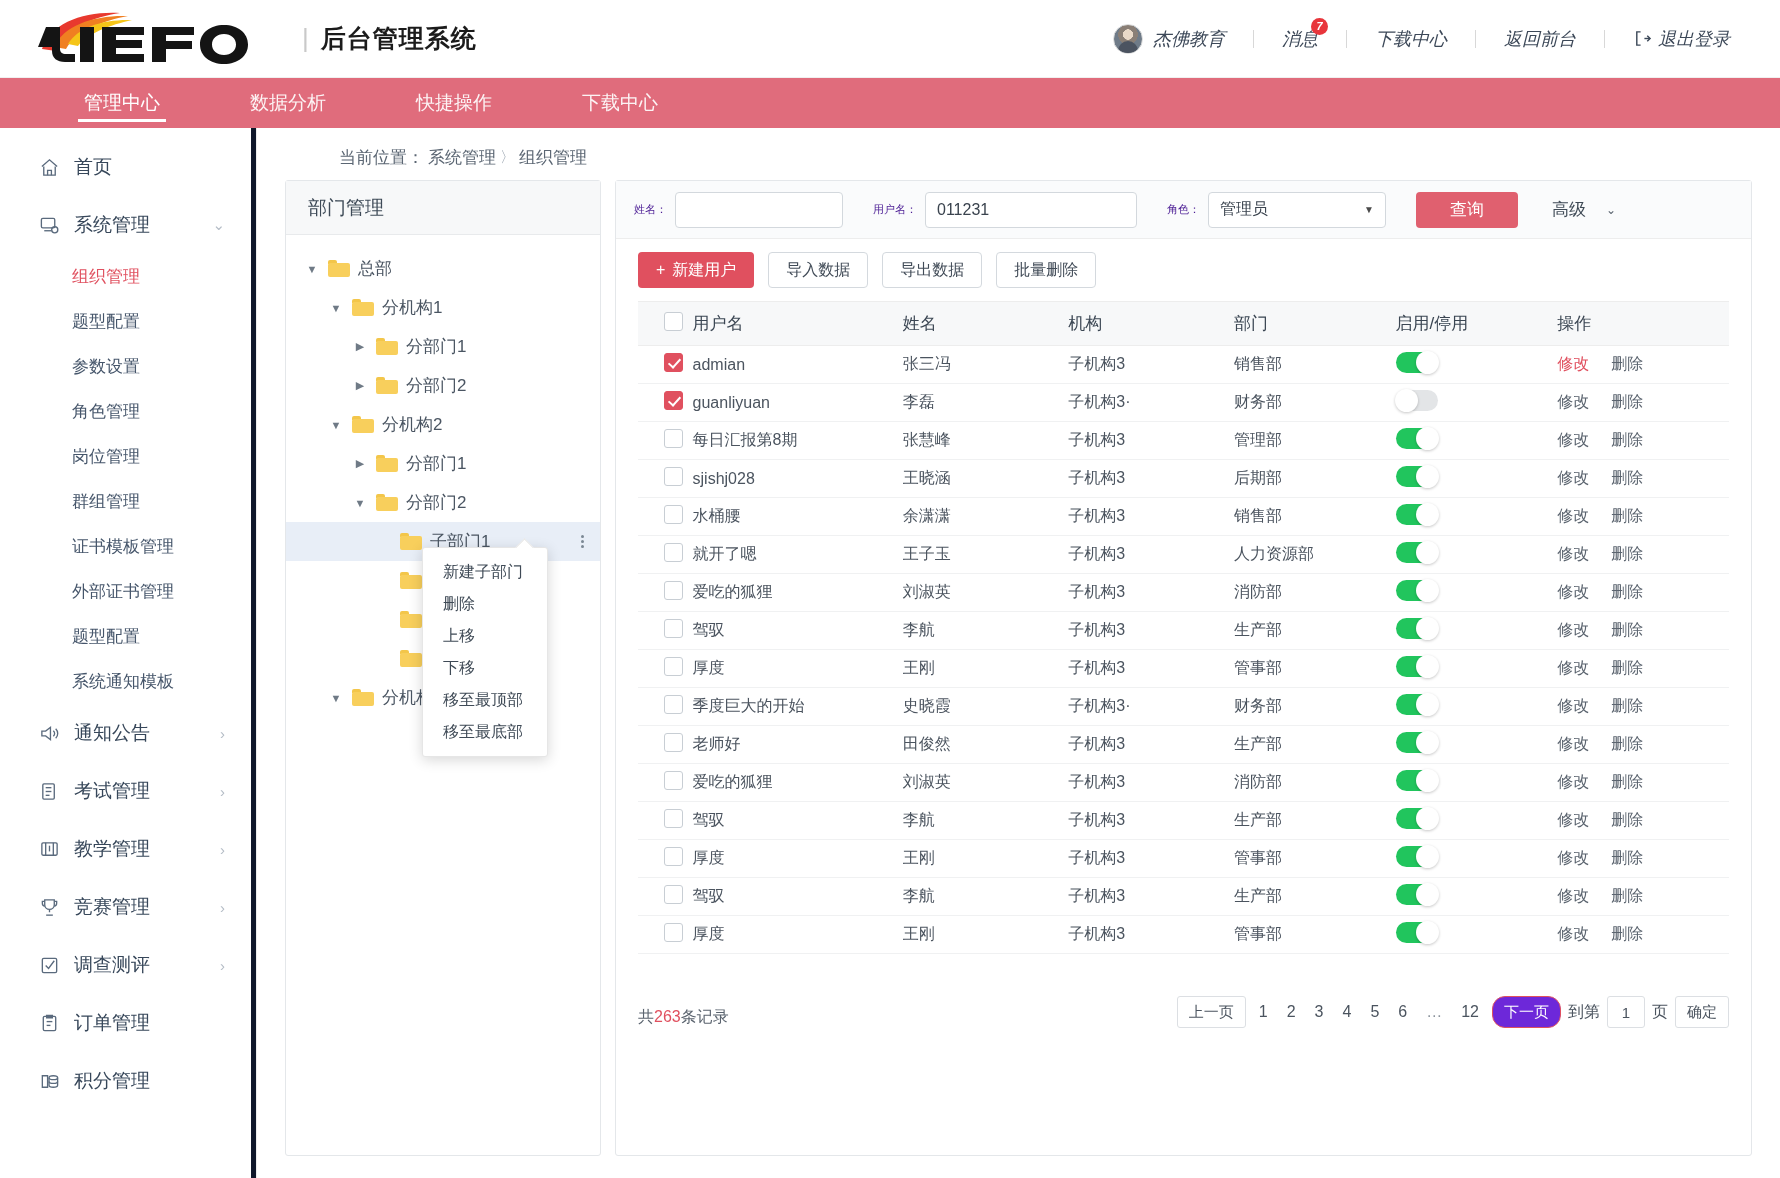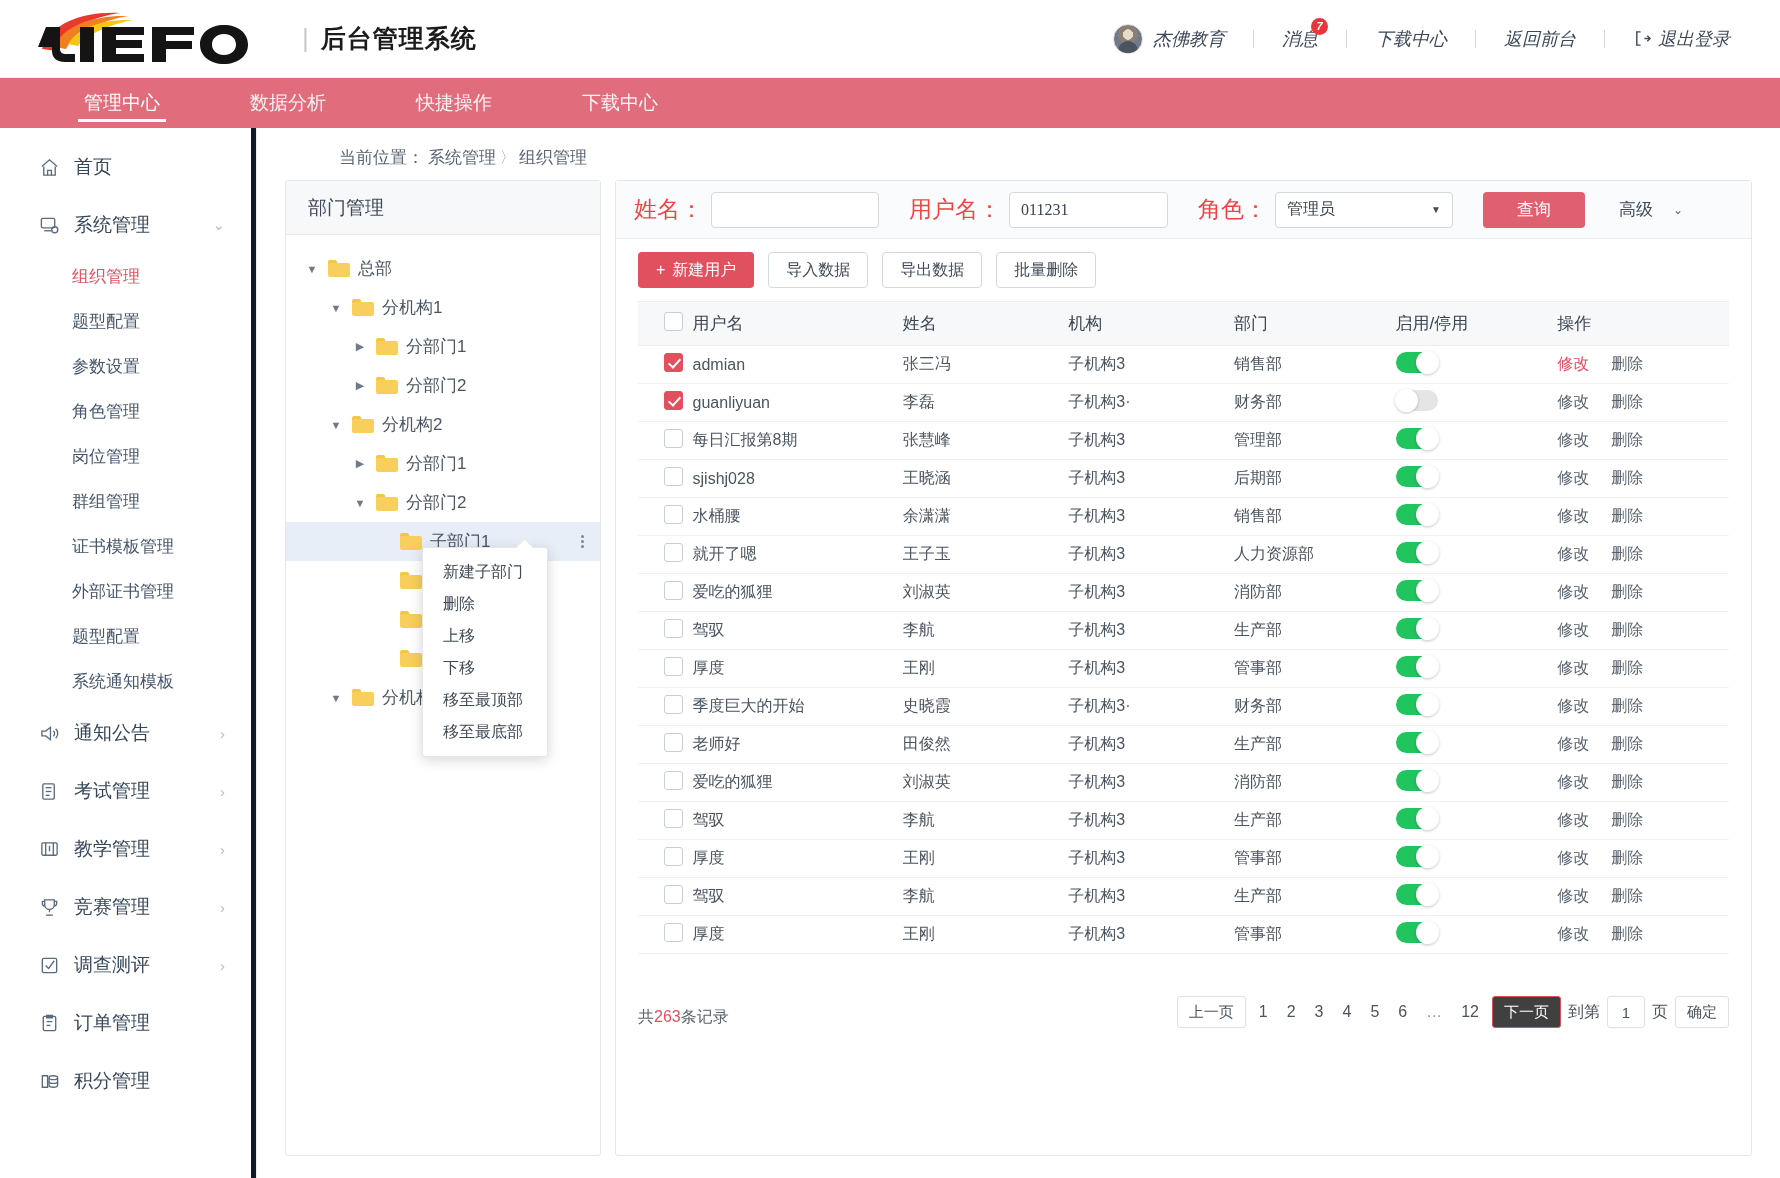--- a/index.html
+++ b/index.html
@@ -140,28 +140,28 @@
   .ctx-item { height: 32px; display: flex; align-items: center; padding: 0 20px; font-size: 16px; color: #3f4a56; cursor: pointer; white-space: nowrap;}
 
   
   .table-panel { flex: 1; min-width: 0; display: flex; flex-direction: column;
                  border: 1px solid #e4e7ea; border-radius: 3px; background:#fff; min-height:0;}
   .filter-bar {
     height: 58px; background: #fafbfc; border-bottom: 1px solid #ededed;
     display: flex; align-items: center; padding: 0 18px; gap: 0; flex:none;
   }
   .field { display: flex; align-items: center; gap: 8px; margin-right: 30px; }
-  .field .lb { font-size: 23px; color: #ef4444; white-space: nowrap; }
+  .field .lb { font-size: 11px; color: #4c1d95; white-space: nowrap; }
   .inp {
     height: 36px; border: 1px solid #d3d8dd; border-radius: 4px; background: #fff;
     padding: 0 11px; font-size: 16px; color: #3a434e; outline: none;
     font-family: "Liberation Sans", sans-serif;
   }
   .inp.name { width: 168px; }
-  .inp.user { width: 159px; font-family: Liberation Serif, serif; }
+  .inp.user { width: 212px; }
   .sel {
     width: 178px; height: 36px; border: 1px solid #d3d8dd; border-radius: 4px;
     background: #fff; display: flex; align-items: center; justify-content: space-between;
     padding: 0 11px; font-size: 16px; color: #3a434e; cursor: pointer;
   }
   .sel .arr { font-size: 10px; color: #4a4a4a; }
   .btn-primary {
     background: #e0606f; color: #fff; border: none; border-radius: 4px;
     height: 36px; padding: 0 34px; font-size: 17px; cursor: pointer;
     font-family: "Liberation Sans", sans-serif;
@@ -223,21 +223,21 @@
 
   .pager { height: 74px; display: flex; align-items: flex-end; padding: 0 22px; flex:none; }
   .total { font-size: 16px; color: #5b646f; }
   .total b { color: #e0505f; font-weight: normal; }
   .pg-right { margin-left: auto; display: flex; align-items: center; gap: 7px; font-size: 16px; color: #4b545f;}
   .pg-btn {
     border: 1px solid #dcdfe3; background: #fff; border-radius: 3px;
     height: 32px; padding: 0 11px; display:flex; align-items:center; font-size:15px;
     color:#4b545f; cursor:pointer;
   }
-  .pg-btn.accent { background: #404040; border-color: #e0505f; color: #fff; }
+  .pg-btn.accent { background: #6d28d9; border-color: #e0505f; color: #fff; border-radius: 13px; }
   .pg-num { padding: 0 6px; cursor: pointer; font-size:16px; }
   .pg-num.dots { color:#8c949d; cursor: default;}
   .pg-jump-input {
     width: 38px; height: 32px; border: 1px solid #dcdfe3; border-radius: 3px;
     text-align: center; font-size: 15px; color:#4b545f; outline:none;
     font-family: "Liberation Sans", sans-serif;
   }
 </style>
 </head>
 <body>

